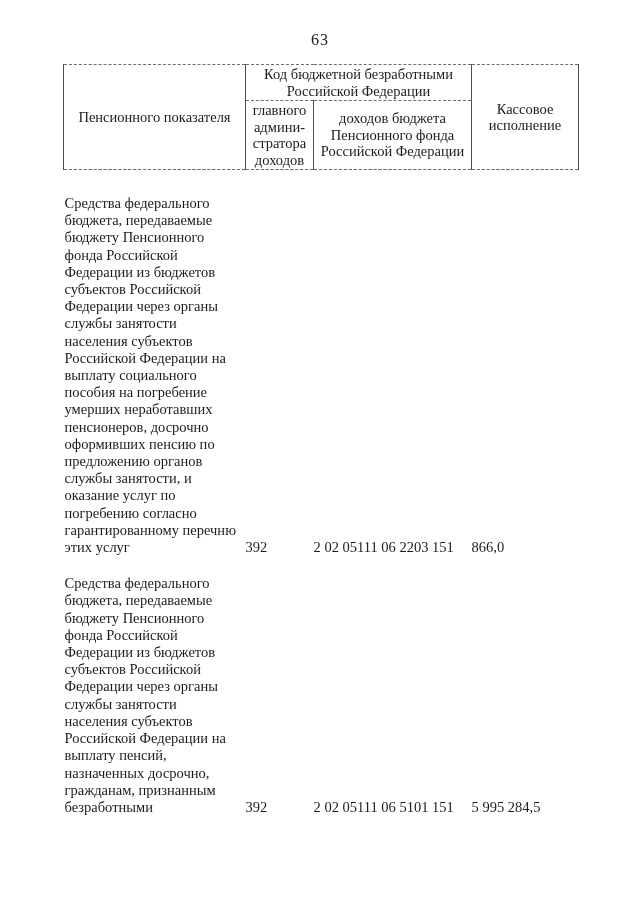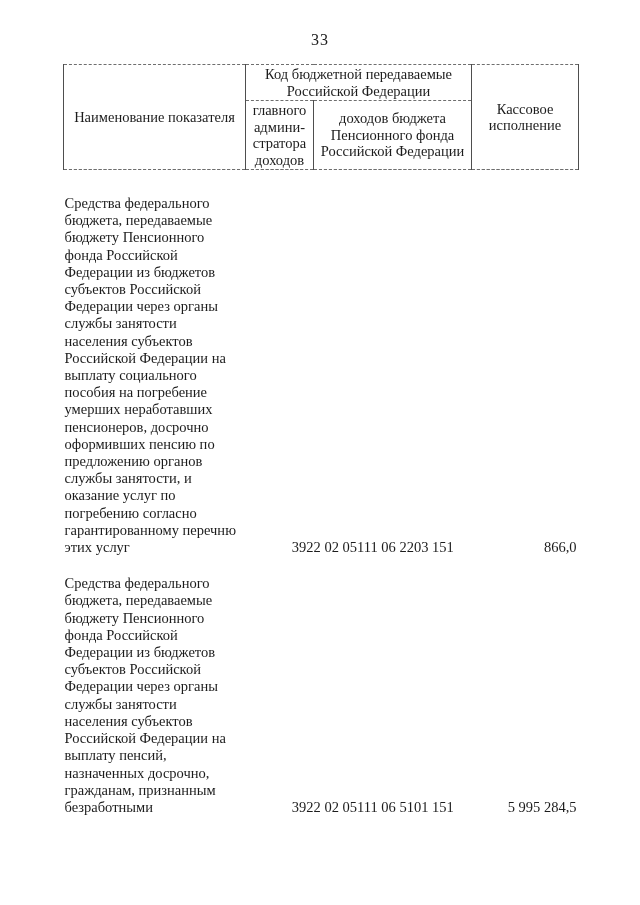--- a/index.html
+++ b/index.html
@@ -65,42 +65,42 @@
     border: none;
   }
   tbody tr.row-0 td { padding-top: 25px; }
   tbody tr.row-1 td { padding-top: 19px; }
   td.cell-indicator {
     text-align: left;
     white-space: pre;
     padding-left: 1px;
     margin-left: 12px;
   }
-  td.cell-admin  { text-align: right; }
+  td.cell-admin  { text-align: left; }
   td.cell-income { text-align: left; white-space: nowrap; }
-  td.cell-cash   { text-align: right; padding-right: 2px; white-space: nowrap; }
+  td.cell-cash   { padding-right: 2px; white-space: nowrap; }
 </style>
 </head>
 <body>
 
 <div class="page">
 
-  <div class="page-number">33</div>
+  <div class="page-number">63</div>
 
   <table class="budget-table">
     <colgroup>
       <col class="c1">
         <col class="c2">
         <col class="c3">
         <col class="c4">
     </colgroup>
     <thead>
       <tr class="head-row-1">
-        <th rowspan="2">Наименование показателя</th>
-        <th colspan="2">Код бюджетной передаваемые
+        <th rowspan="2">Пенсионного показателя</th>
+        <th colspan="2">Код бюджетной безработными
 Российской Федерации</th>
         <th rowspan="2">Кассовое
 исполнение</th>
       </tr>
       <tr class="head-row-2">
         <th>главного
 админи-
 стратора
 доходов</th>
         <th>доходов бюджета

